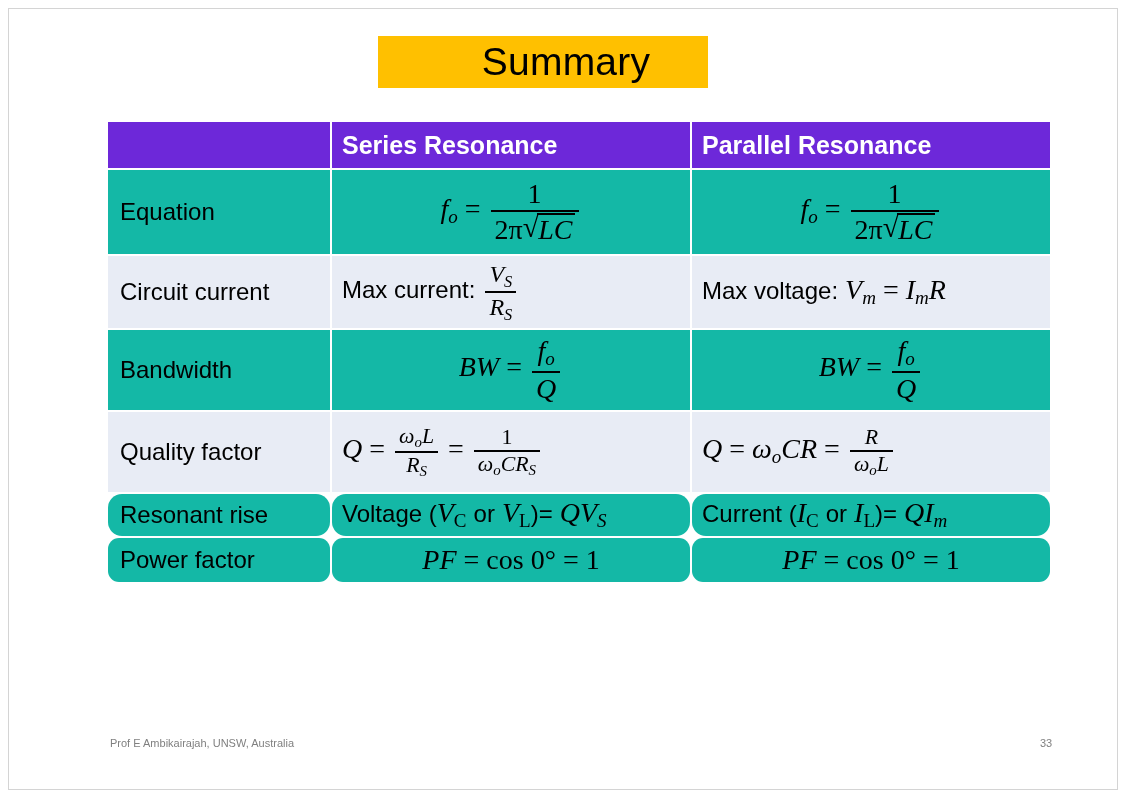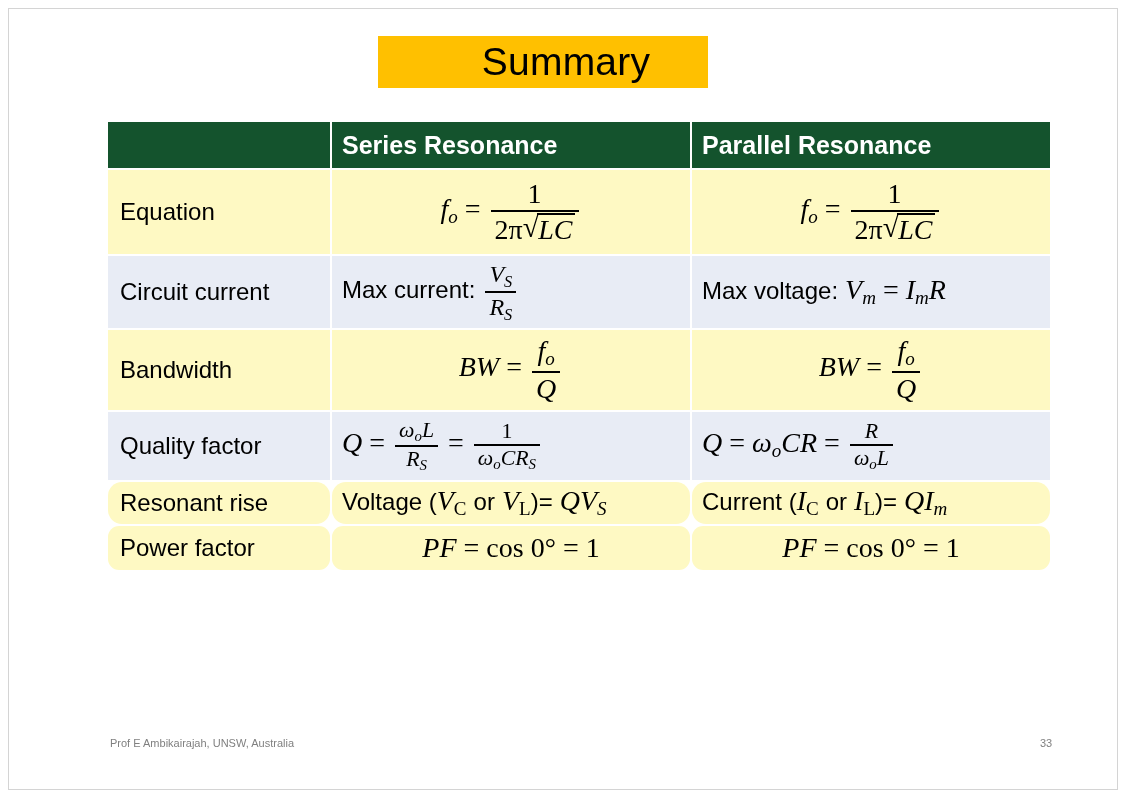--- a/index.html
+++ b/index.html
@@ -65,40 +65,40 @@
     border-spacing: 2px 2px;
     width: 940px;
     table-layout: fixed;
     margin: -2px;
   }
   table.summary col.c-label { width: 222px; }
   table.summary col.c-series { width: 358px; }
   table.summary col.c-parallel { width: 358px; }
 
   thead th {
-    background: #14532d;
+    background: #6d28d9;
     color: #ffffff;
     height: 46px;
     padding: 0 0 0 10px;
     text-align: left;
     font-size: 25px;
     font-weight: bold;
     font-family: "Liberation Sans", sans-serif;
     vertical-align: middle;
     white-space: nowrap;
   }
   thead th.blank { padding: 0; }
 
   tbody td {
     vertical-align: middle;
     font-size: 24px;
     color: #000000;
     padding: 0;
   }
-  tbody tr.odd td  { background: #fef9c3; }
+  tbody tr.odd td  { background: #14b8a6; }
   tbody tr.even td { background: #e8ecf5; }
 
   td.label {
     padding-left: 12px;
     font-family: "Liberation Sans", sans-serif;
     font-size: 24px;
     white-space: nowrap;
   }
   td.cell {
     text-align: center;
@@ -106,21 +106,21 @@
   }
   td.cell.left-align {
     text-align: left;
     padding-left: 10px;
   }
 
   
   tr.r-equation td        { height: 84px; }
   tr.r-circuit td         { height: 72px; }
   tr.r-bandwidth td       { height: 80px; }
-  tr.r-quality td         { height: 68px; margin-left: 28px; }
+  tr.r-quality td         { height: 80px; margin-left: 28px; }
   tr.r-resonant td        { height: 42px; border-radius: 14px; }
   tr.r-phase td           { height: 44px; }
   tr.r-power td           { height: 44px; border-radius: 11px; }
 
   
   .mth {
     font-family: "Liberation Serif", serif;
     font-style: italic;
     font-size: 28px;
     color: #000;

